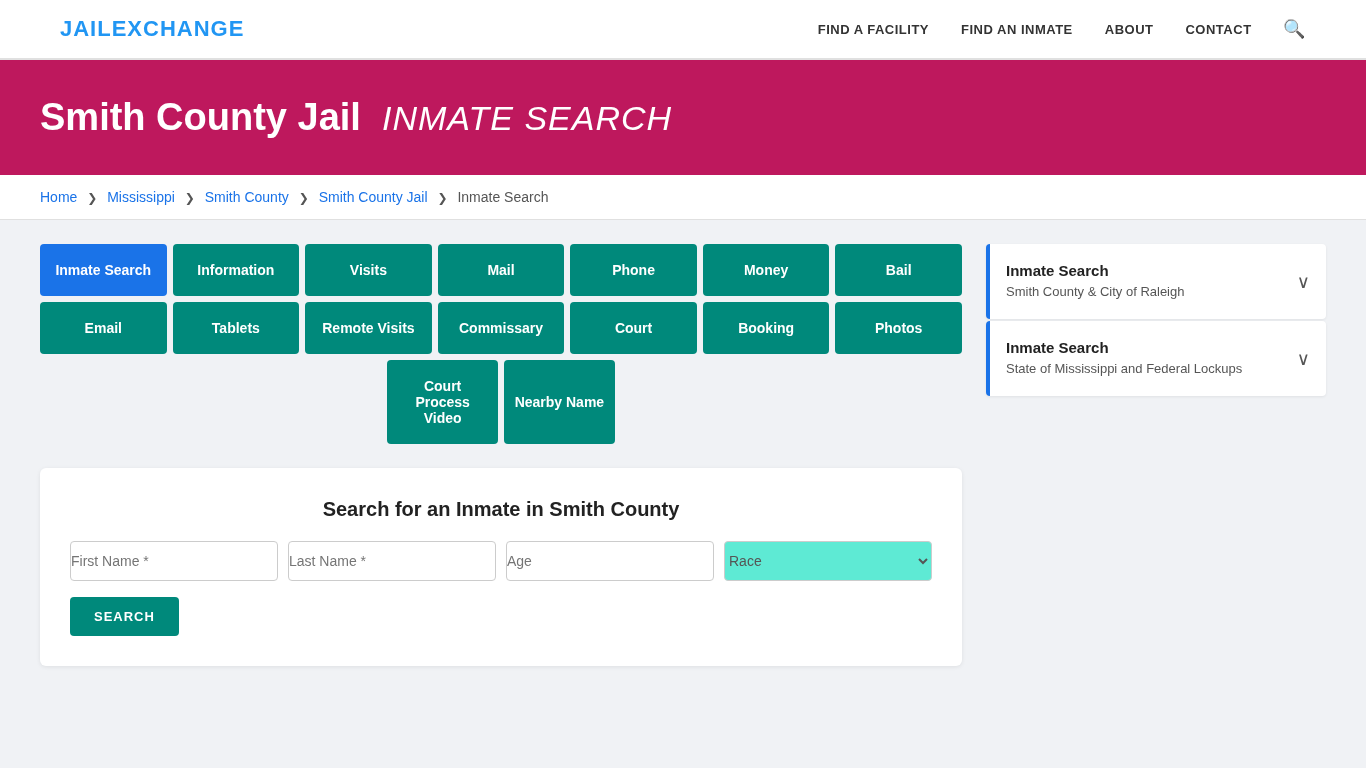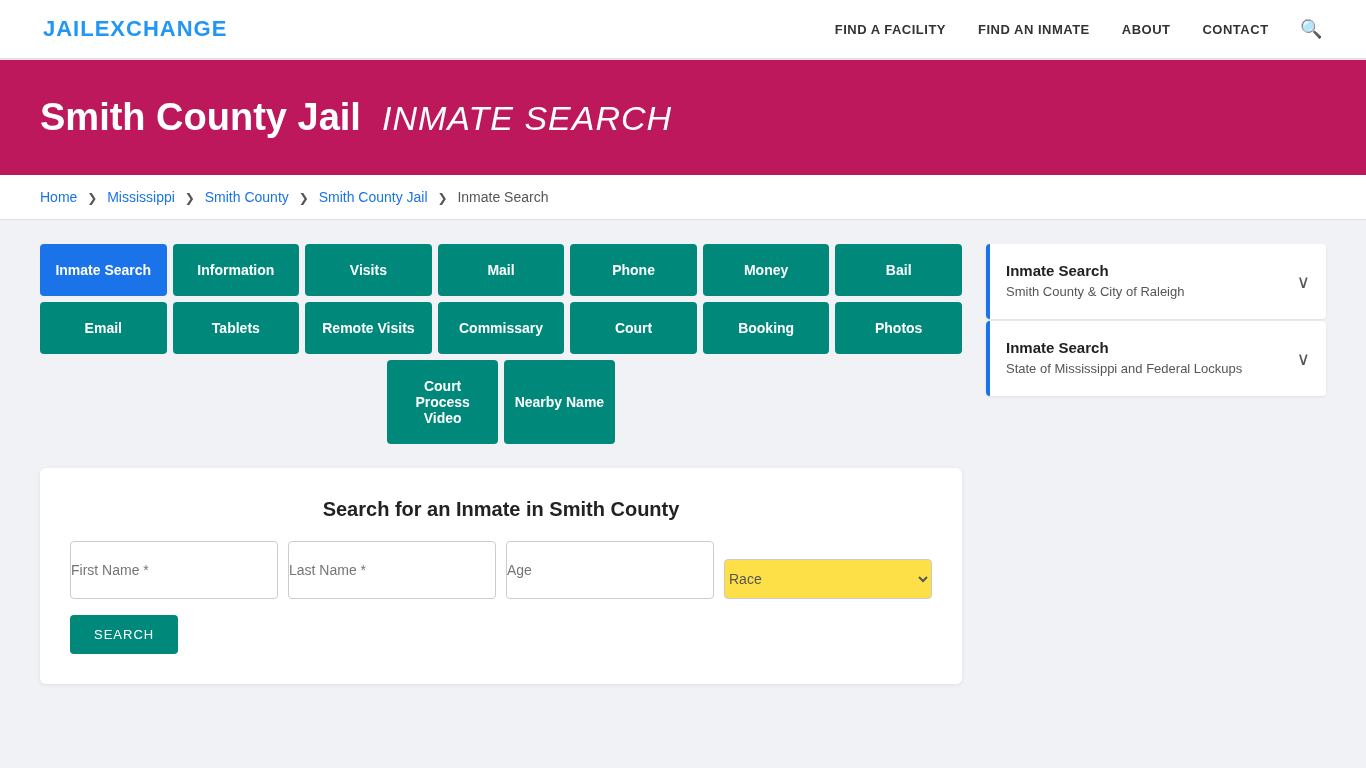--- a/index.html
+++ b/index.html
@@ -2,21 +2,21 @@
 <html><head>
   <meta charset="utf-8">
   <style>
     * { box-sizing: border-box; margin: 0; padding: 0; }
     body { font-family: Arial, sans-serif; background: #f0f2f5; color: #333; }
 
     
     .header {
       background: #fff;
       border-bottom: 2px solid #e0e0e0;
-      padding: 0 43px;
+      padding: 0 60px;
       height: 60px;
       display: flex;
       align-items: center;
       justify-content: space-between;
     }
     .logo {
       font-size: 22px;
       font-weight: 900;
       letter-spacing: 1px;
       color: #222;
@@ -141,28 +141,28 @@
     .search-fields input,
     .search-fields select {
       padding: 10px 0;
       border: 1px solid #ccc;
       border-radius: 4px;
       font-size: 14px;
       color: #555;
       flex: 1;
       min-width: 120px;
     }
-    .search-fields select { background: #fde047; margin-top: 18px; }
+    .search-fields select { background: #5eead4; }
     .search-btn {
       background: #00897b;
       color: #fff;
       border: none;
       padding: 12px 24px;
       font-size: 13px;
-      font-weight: 400;
+      font-weight: 700;
       letter-spacing: 1px;
       border-radius: 4px;
       cursor: pointer;
       text-transform: uppercase;
     }
 
     
     .right-sidebar {
       width: 340px;
       flex-shrink: 0;

